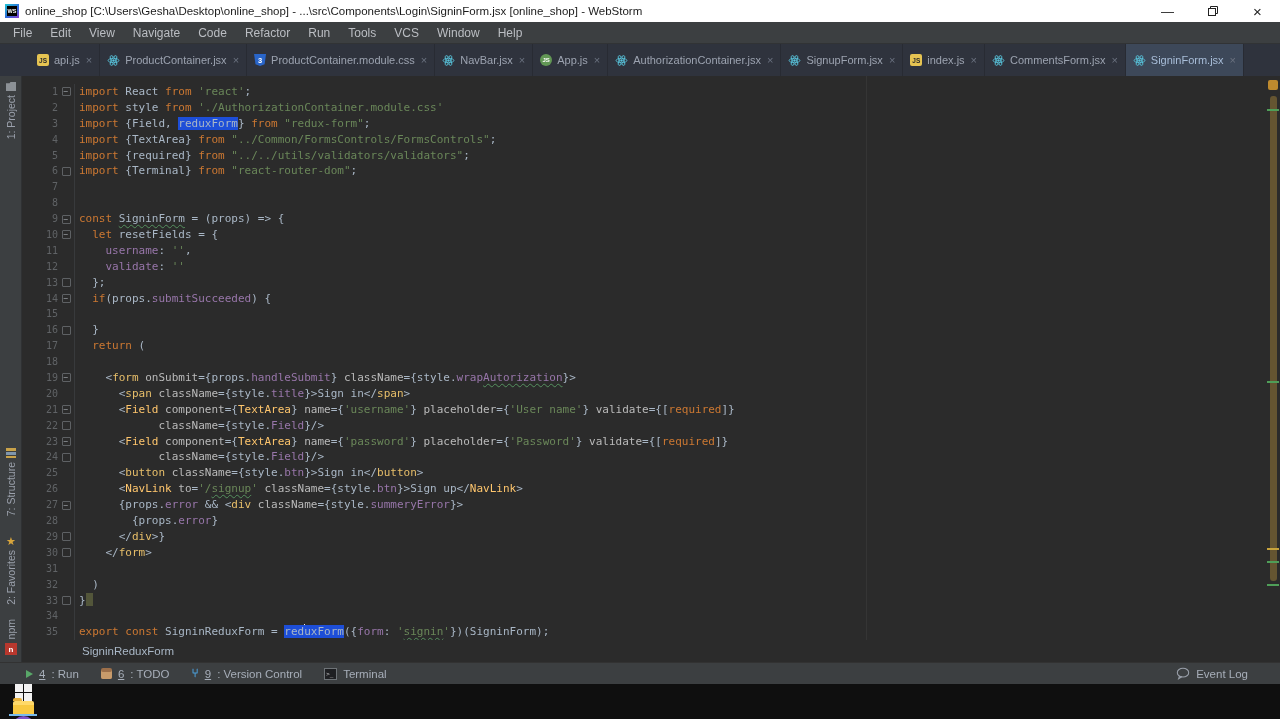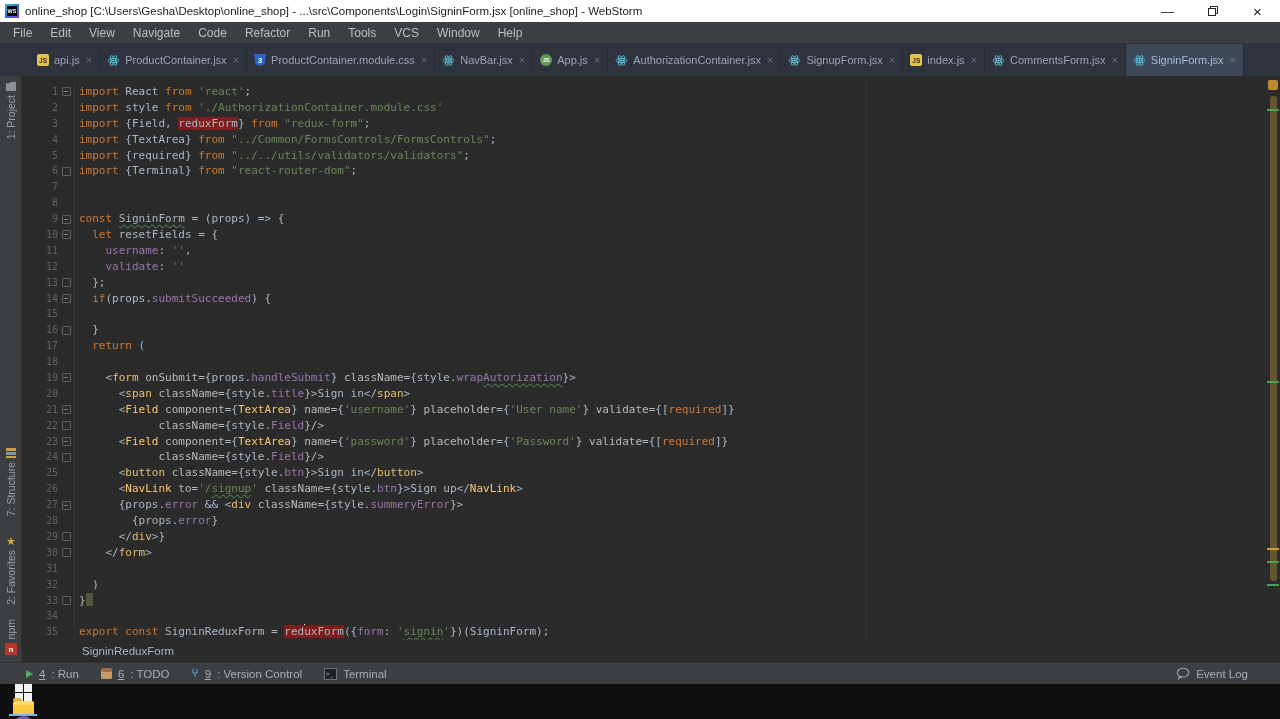--- a/index.html
+++ b/index.html
@@ -40,21 +40,21 @@
   .editor{position:absolute;top:76px;left:22px;right:0;bottom:57px;background:#2B2B2B;overflow:hidden;}
   .lines{position:absolute;top:8px;left:0;right:14px;font-family:"DejaVu Sans Mono",monospace;font-size:11px;}
   .line{display:flex;height:15.9px;line-height:15.9px;align-items:center;}
   .ln{width:36px;text-align:right;color:#606366;font-size:10px;flex:none;}
   .fold{width:17px;flex:none;display:flex;align-items:center;justify-content:center;border-right:1px solid #383A3C;align-self:stretch;}
   .fold b{width:9px;height:9px;border:1px solid #5E6164;border-radius:1px;color:#9DA1A6;font-size:8px;line-height:7px;text-align:center;font-weight:normal;background:#2B2B2B;}
   .code{white-space:pre;padding-left:4px;}
   .sg{display:inline;}
   .c-k{color:#CC7832;} .c-s{color:#6A8759;} .c-i{color:#A9B7C6;} .c-p{color:#9876AA;}
   .c-f{color:#FFC66D;} .c-t{color:#E8BF6A;} .c-a{color:#BABABA;} .c-c{color:#FFC66D;}
-  .c-h{color:#A9B7C6;background:#7f1d1d;}
+  .c-h{color:#A9B7C6;background:#1d4ed8;}
   .c-w{text-decoration:underline;text-decoration-style:wavy;text-decoration-color:#55915F;text-decoration-thickness:1px;text-underline-offset:2px;}
   .c-b{display:inline-block;width:7px;height:13px;background:#53563A;vertical-align:-2px;}
   .c-r{display:inline-block;width:1px;height:13px;background:#ECECEC;vertical-align:-2px;margin:0 -0.5px;}
   .guide{position:absolute;top:0;bottom:22px;left:844px;width:1px;background:#353535;}
   .crumbs{position:absolute;left:0;right:0;bottom:0;height:22px;display:flex;align-items:center;padding-left:60px;color:#A9B7C6;font-size:11.5px;background:#2B2B2B;}
   
   .stripe{position:absolute;top:0;bottom:22px;right:0;width:14px;background:#2B2B2B;}
   .stripe .inspect{position:absolute;top:4px;left:2px;width:10px;height:10px;background:#BE8A2E;border-radius:2px;}
   .stripe .thumb{position:absolute;top:20px;left:4px;width:7px;height:485px;background:rgba(173,138,57,0.45);border-radius:3px;}
   .stripe .mark{position:absolute;left:1px;width:12px;height:2px;}

